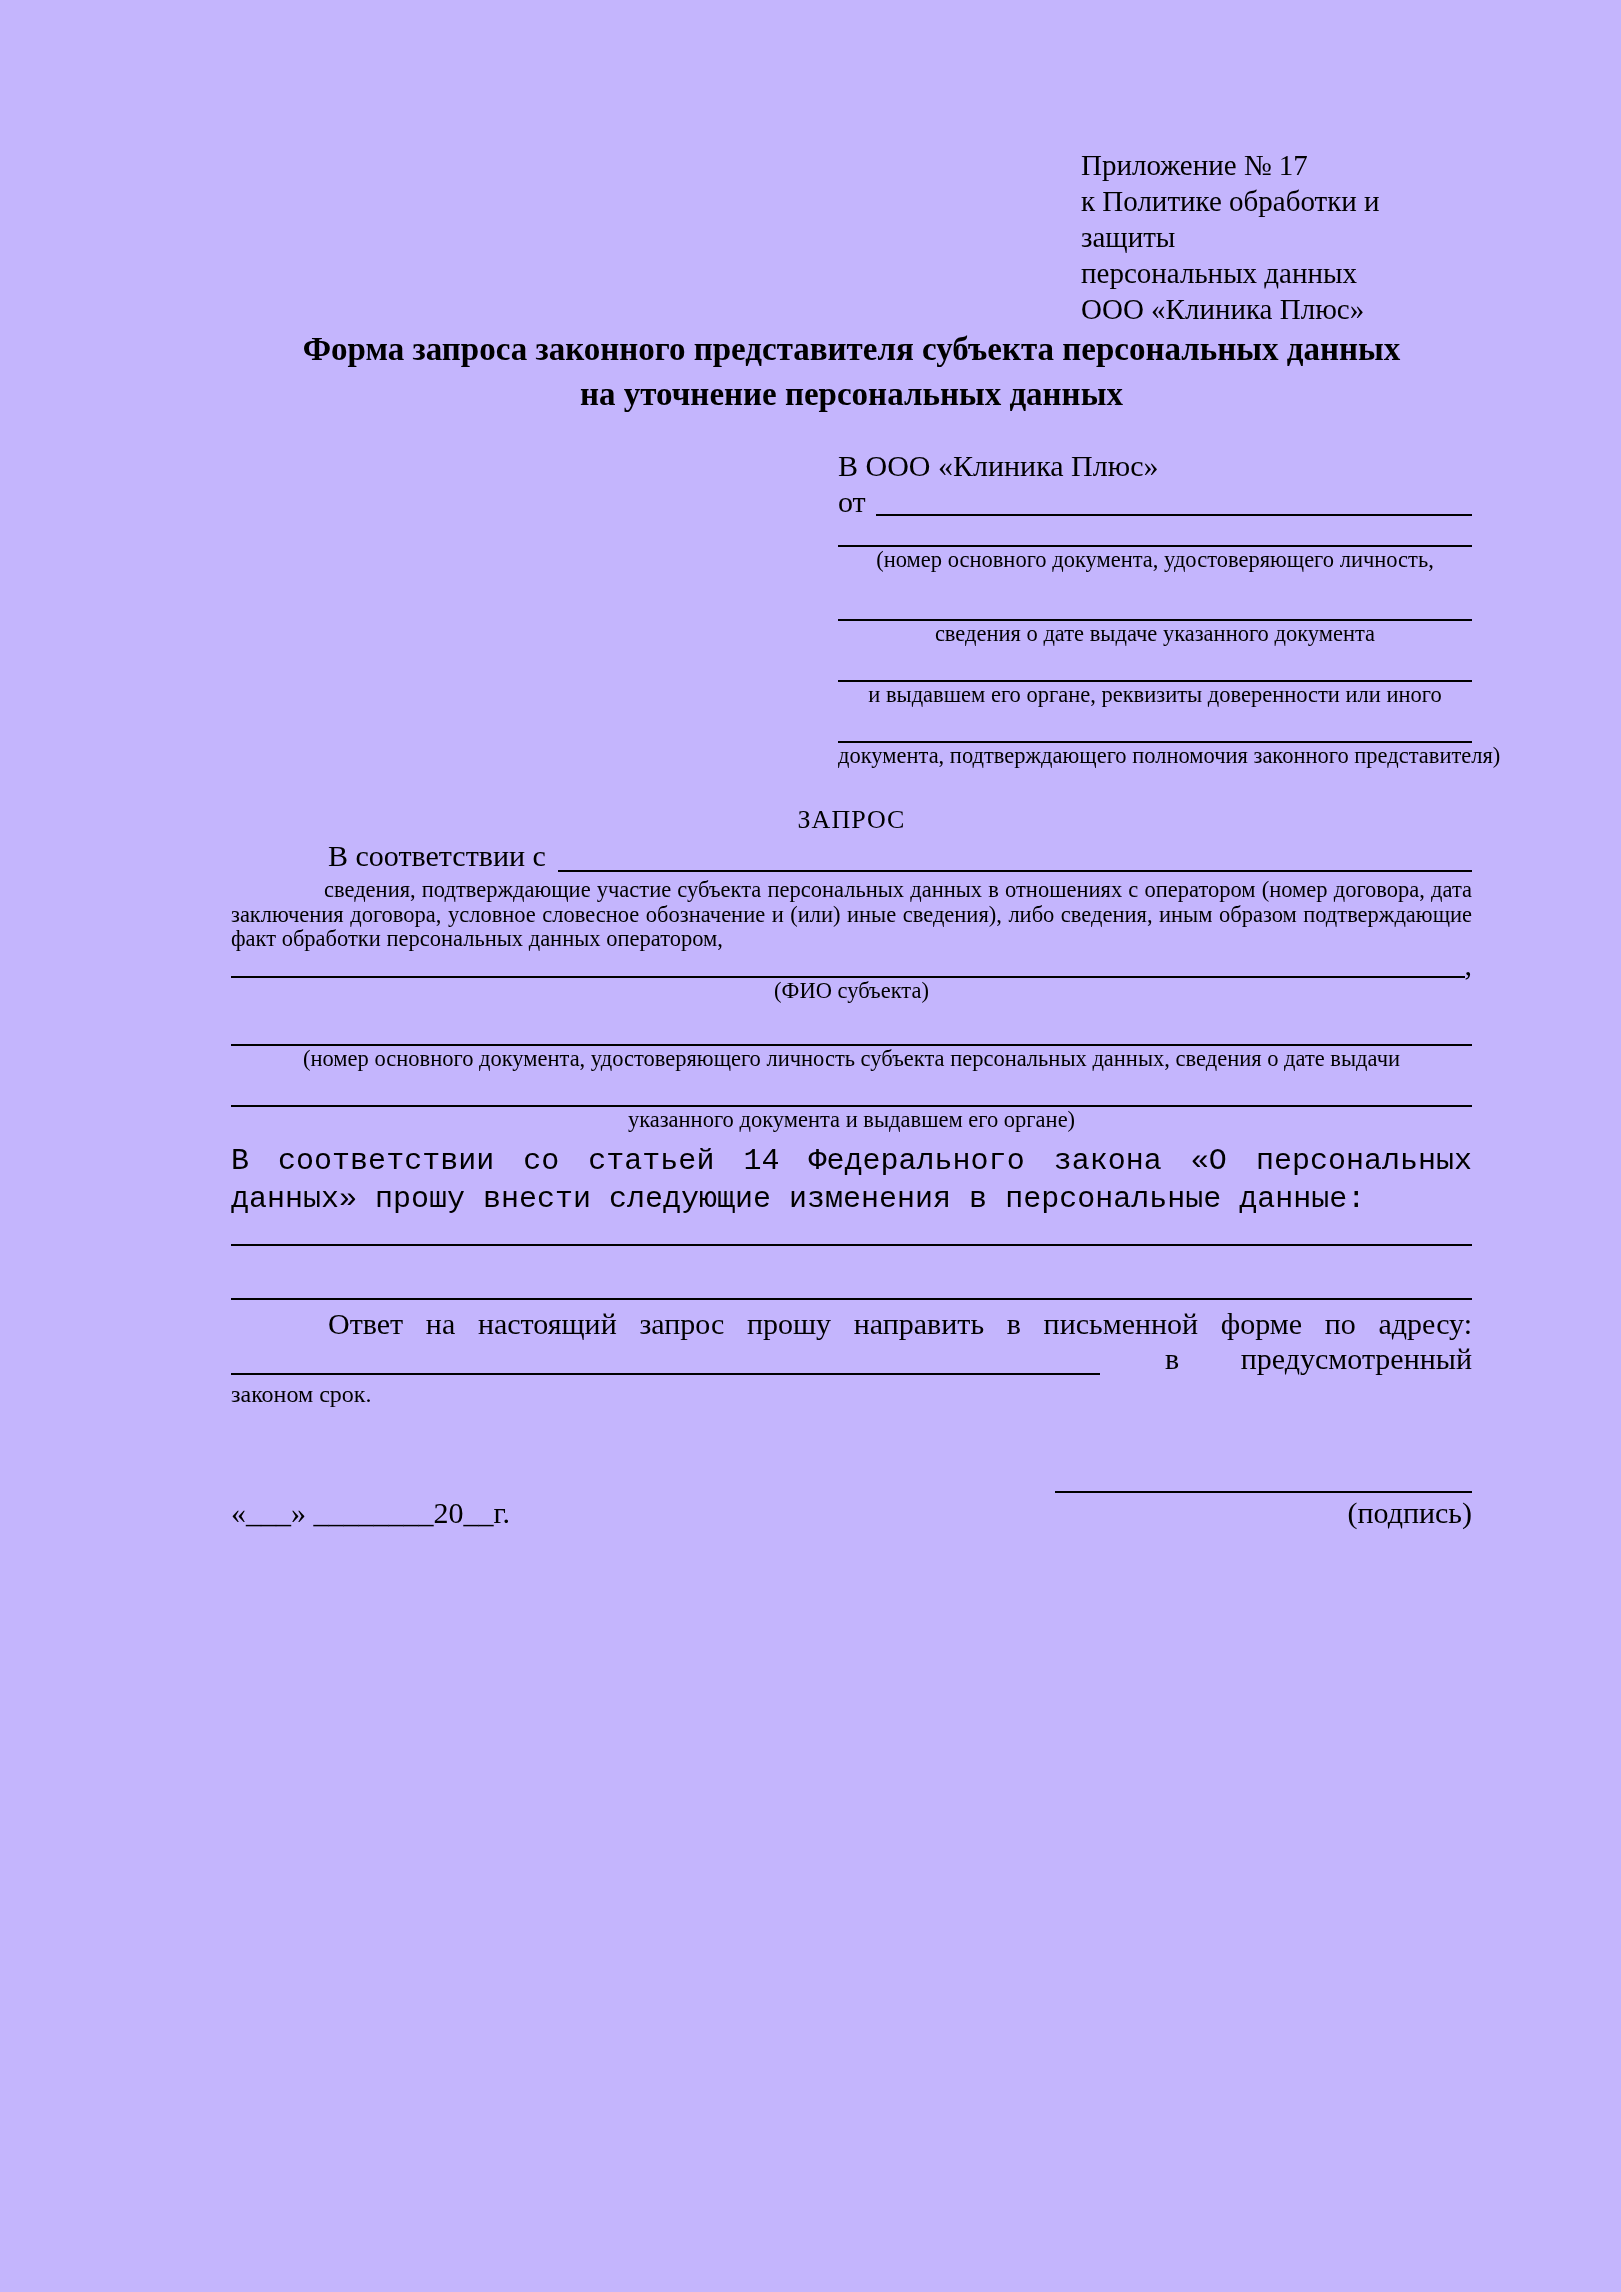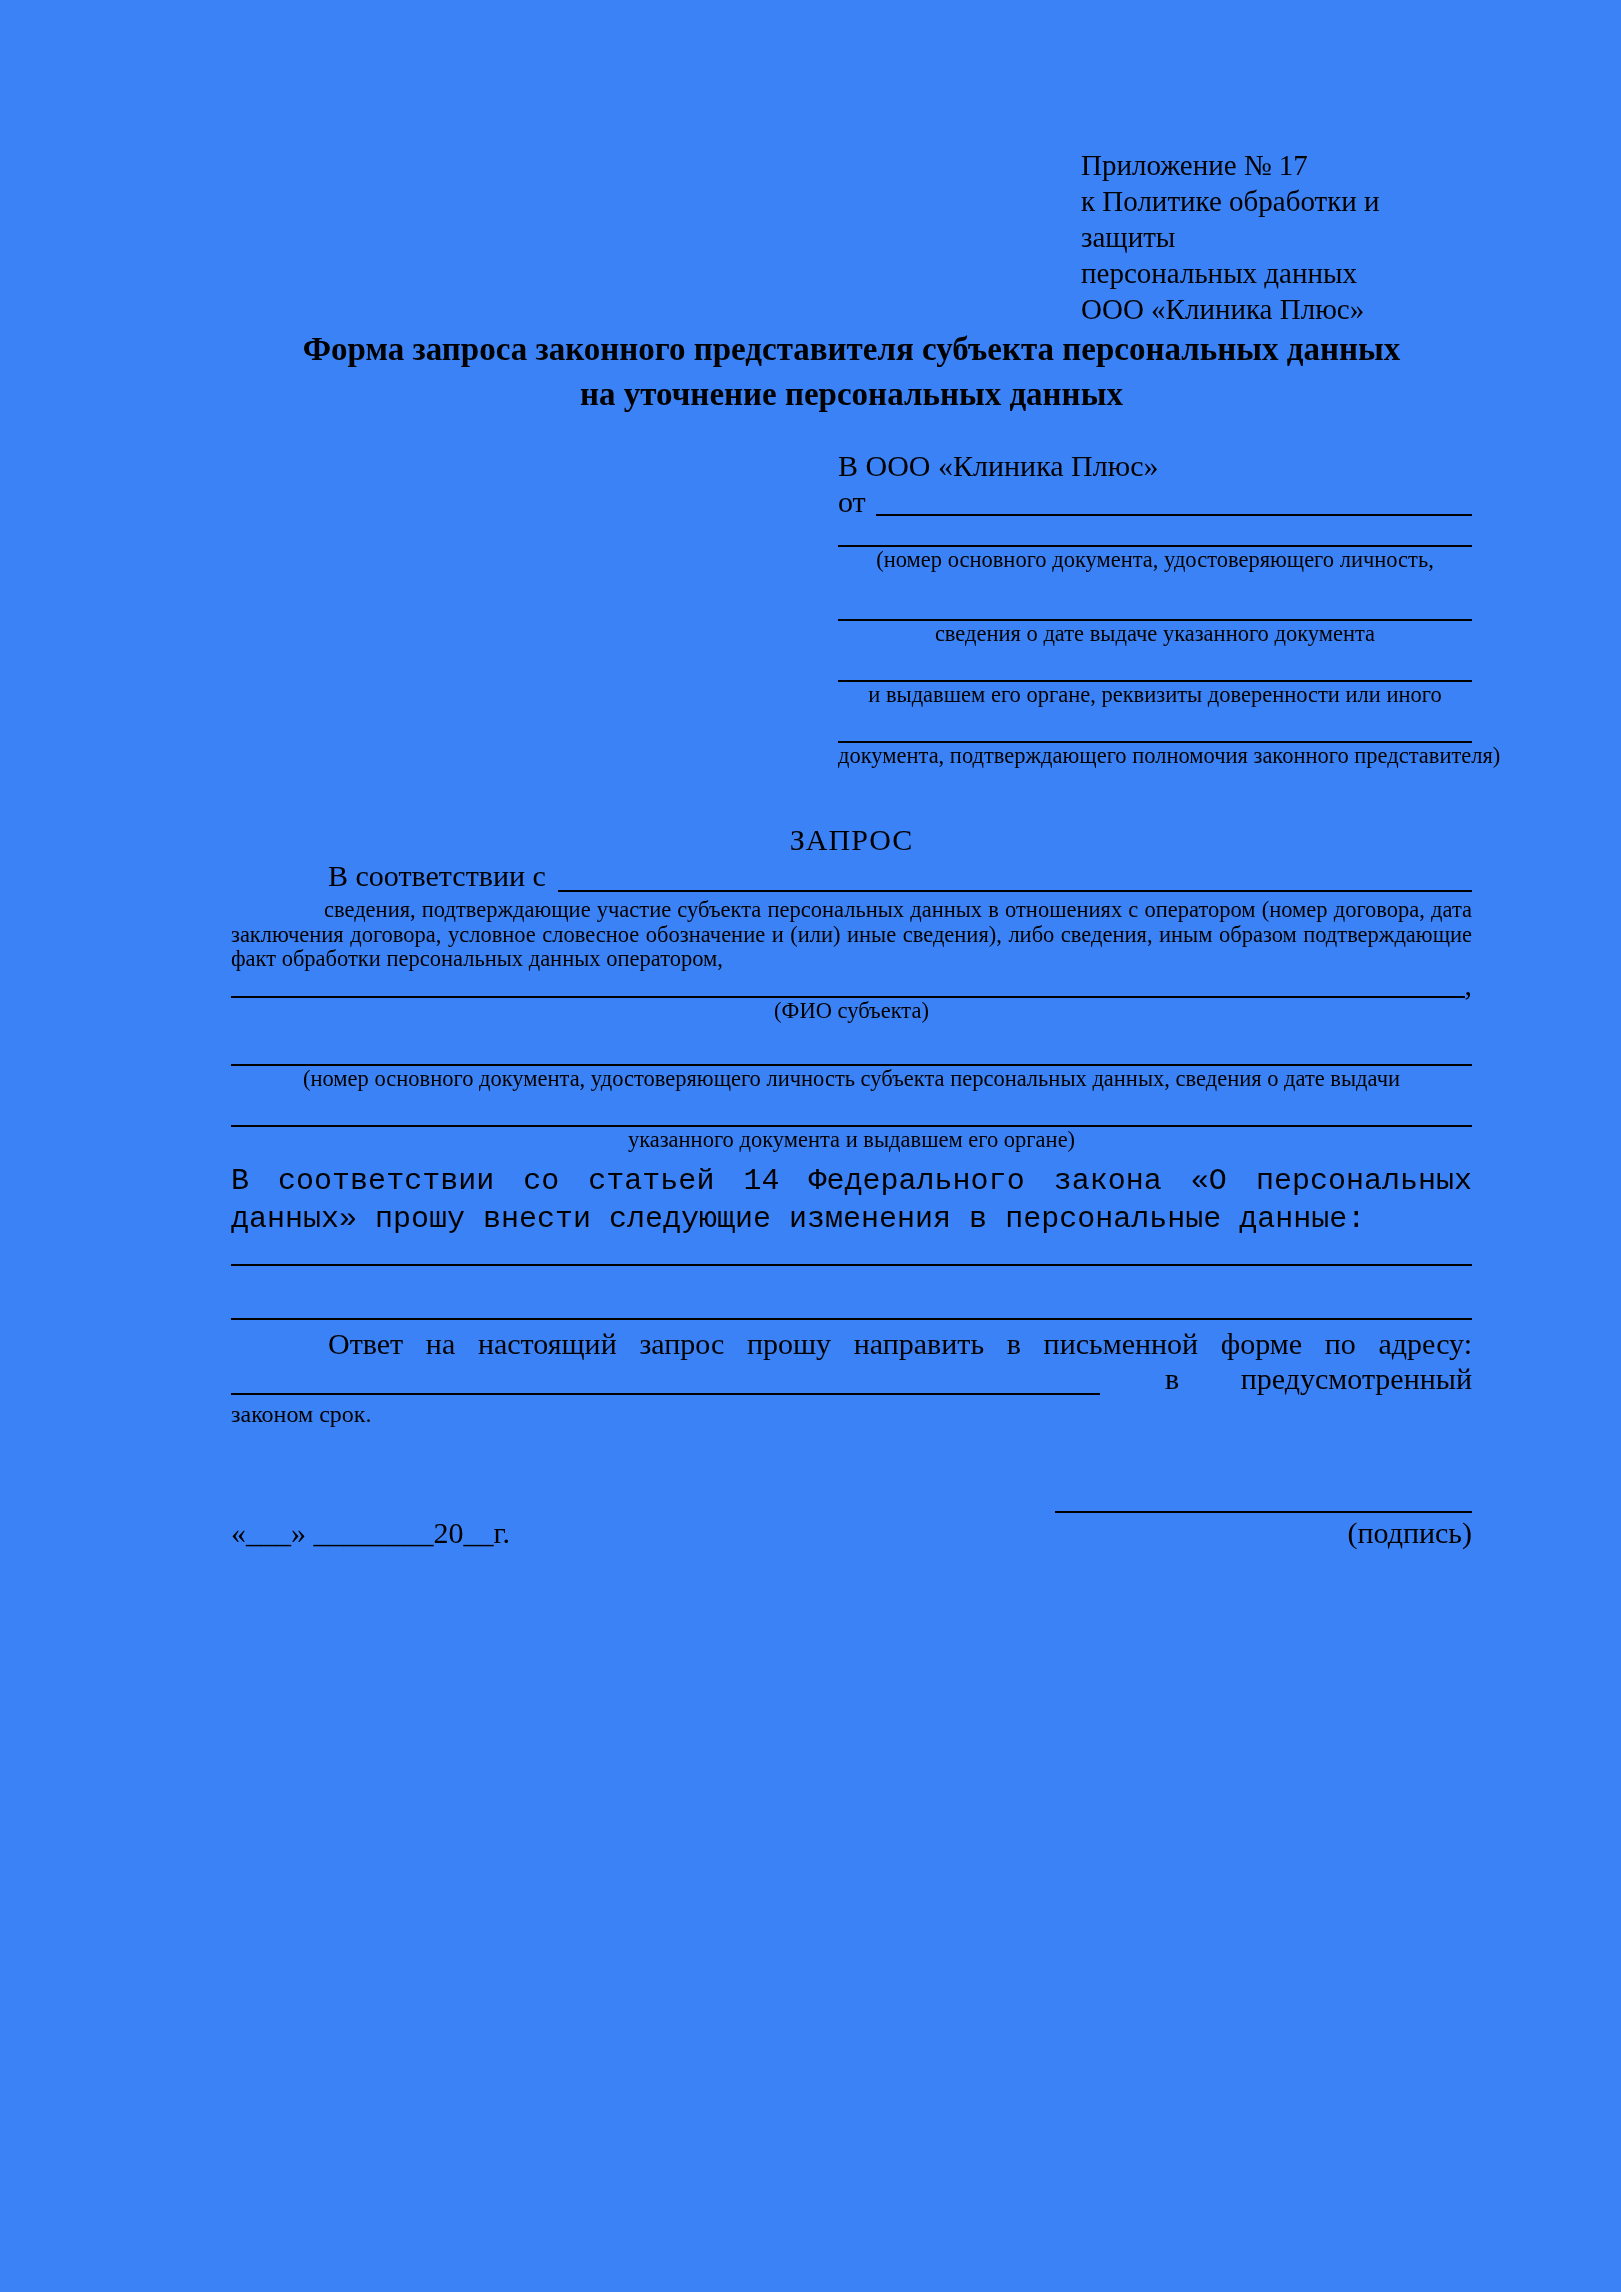--- a/index.html
+++ b/index.html
@@ -1,21 +1,21 @@
 <!DOCTYPE html>
 <html><head>
 <meta charset="utf-8">
 <style>
   * { margin:0; padding:0; box-sizing:border-box; }
   html,body { background:#777; }
   .page {
     position:relative;
     width:1621px; height:2293px;
     margin:0 auto;
-    background:#3b82f6;
+    background:#c4b5fd;
     color:#000;
     font-family:"Liberation Serif","DejaVu Serif",serif;
     overflow:hidden;
   }
   .content { padding:147px 149px 0 231px; } 
 
   
   .appendix { margin-left:850px; font-size:29px; line-height:36px; }
 
   
@@ -26,21 +26,21 @@
   .addr-to { line-height:43px; white-space:nowrap; }
   .from-row { display:flex; align-items:flex-end; height:29px; }
   .from-row .lbl { line-height:29px; padding-right:9.8px; }
   .fill { flex:1 1 auto; border-bottom:2px solid #000; }
   .cap { font-size:22.5px; line-height:26.5px; text-align:center; white-space:nowrap; }
   .fline { border-bottom:2px solid #000; }
   .h32{height:31px;} .h48{height:47px;} .h36{height:35px;} .h35{height:34px;}
   .h42{height:41px;} .h29{height:28px;} .h55{height:54px;}
 
   
-  .zapros { margin-top:51px; text-align:center; font-size:30px; line-height:39px; letter-spacing:1px; }
+  .zapros { margin-top:31px; text-align:center; font-size:26px; line-height:39px; letter-spacing:1px; }
   .accordance { display:flex; align-items:flex-end; height:33px; font-size:30px; }
   .accordance .lbl { margin-left:97px; line-height:33px; padding-right:11.8px; white-space:nowrap; }
   .footnote { margin-top:5.9px; font-size:22.5px; line-height:24.5px; text-align:justify; text-indent:93px; }
   .para { font-size:30px; line-height:38px; text-align:justify; }
   .comma-row { display:flex; align-items:flex-end; height:26.5px; font-size:30px; }
   .comma-row span { line-height:26.5px; }
   .art-para { margin-top:7.8px;font-family:Liberation Mono, monospace; }
 
   
   .resp-para { margin-top:5.9px; font-size:30px; line-height:38px; text-indent:97px;

